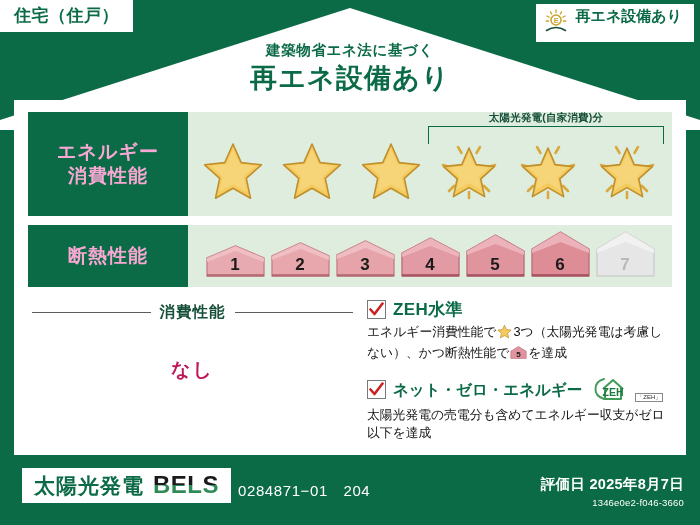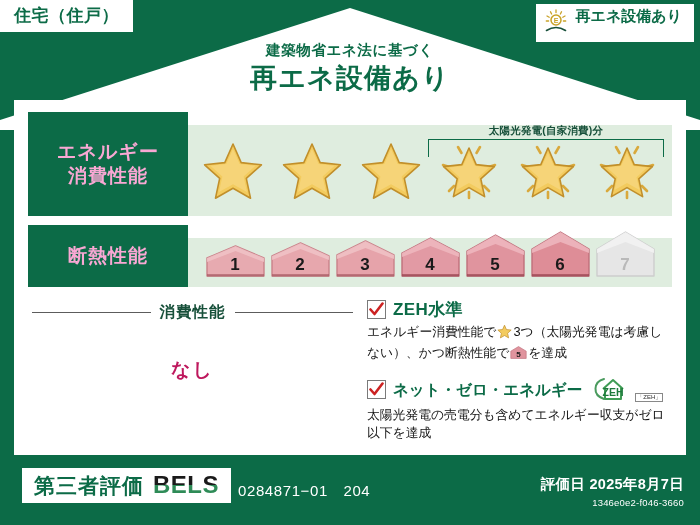--- a/index.html
+++ b/index.html
@@ -70,21 +70,21 @@
     background:#0c6b47;color:#f9a8d4;
     display:flex;flex-direction:column;align-items:center;justify-content:center;
     font-weight:bold;letter-spacing:1px;
     line-height:1.28;
   }
   .row-label .l1,.row-label .l2{white-space:nowrap;}
   .row-energy .row-label{font-size:19px;}
   .row-insul .row-label{font-size:19px;}
   .row-body{
     flex:1;background:#dfeddf;position:relative;
-    display:flex;align-items:flex-end;margin-top:13px;
+    display:flex;align-items:flex-end;
   }
 
   
   .row-energy{height:104px;}
   .row-energy .row-body{padding:0 6px 6px 6px;}
   .stars{display:flex;align-items:flex-end;gap:0px;width:100%;justify-content:space-around;padding-bottom:4px;}
   .star-cell{position:relative;width:76px;height:70px;display:flex;align-items:center;justify-content:center;}
   .star-cell svg{display:block;}
 
   .solar-bracket{
@@ -417,21 +417,21 @@
           </div>
           <div class="check-desc">太陽光発電の売電分も含めてエネルギー収支がゼロ以下を達成</div>
         </div>
 
       </div>
     </div>
   </div>
 
   <div class="footer">
     <div class="bels-badge">
-      <span class="jp">第三者評価</span>
+      <span class="jp">太陽光発電</span>
       <span class="en">BELS</span>
     </div>
     <div class="bels-no">0284871−01　204</div>
     <div class="eval">
       <span>評価日</span>
       <span>2025年8月7日</span>
     </div>
     <div class="eval-id">1346e0e2-f046-3660</div>
   </div>
 

